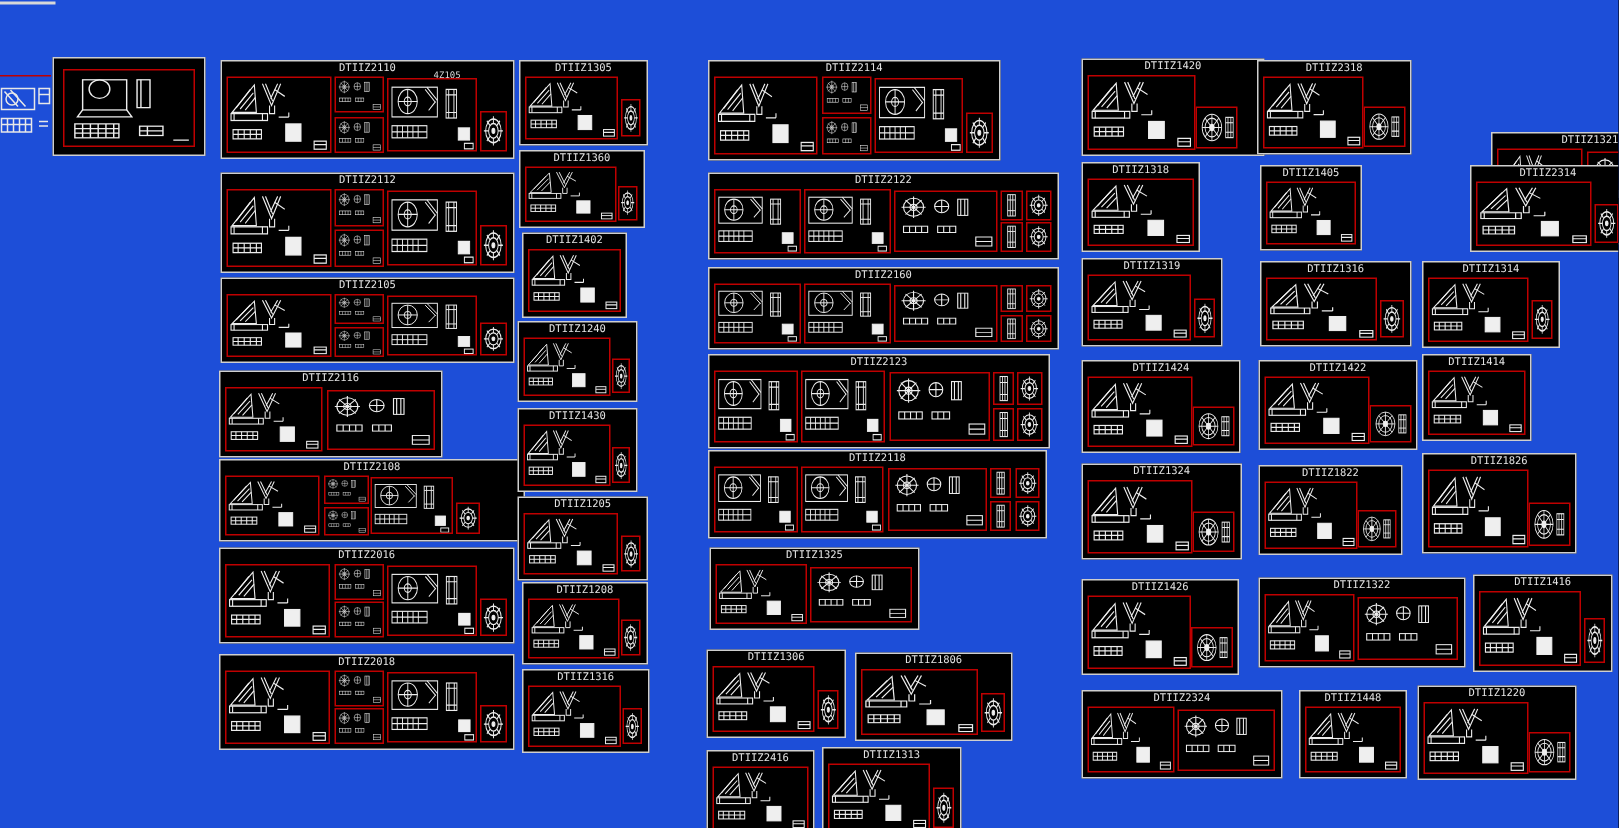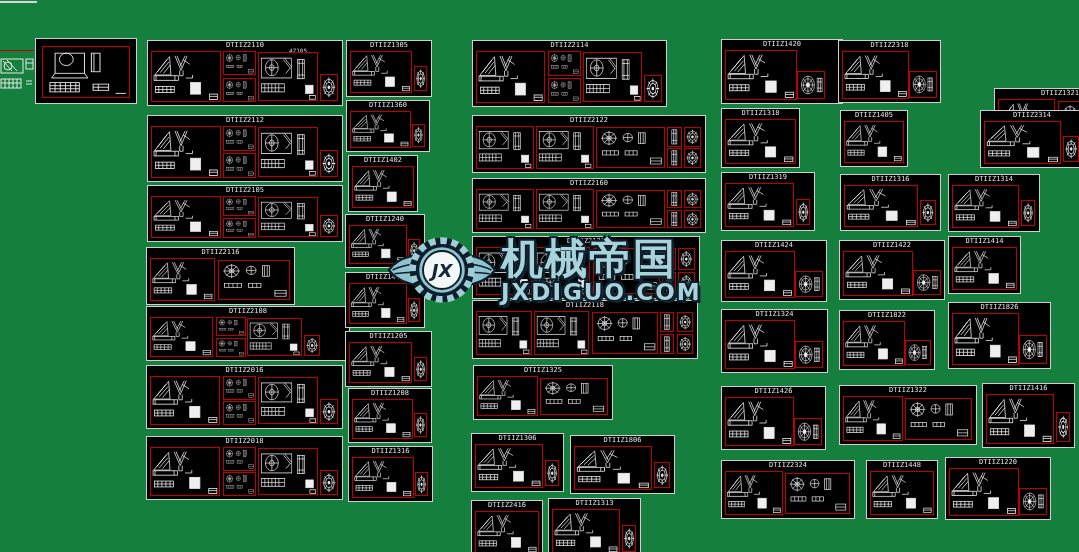--- a/index.html
+++ b/index.html
@@ -1,16 +1,16 @@
 <!DOCTYPE html>
 <html><head>
 <meta charset="utf-8">
 <style>
   html,body{margin:0;padding:0;background:#000;}
-  #stage{position:relative;width:1079px;height:552px;background:#15803d;overflow:hidden;
+  #stage{position:relative;width:1079px;height:552px;background:#1d4ed8;overflow:hidden;
          font-family:"DejaVu Sans Mono", monospace;}
   .frame{position:absolute;border:1px solid #cfcfcf;background:#000;box-sizing:border-box;}
   .frame-title{position:absolute;top:0;left:0;right:0;text-align:center;
     font-size:7px;line-height:9px;color:#e3e3e3;letter-spacing:0;white-space:nowrap;}
   .frame-sub{position:absolute;top:6px;right:18%;font-size:6px;color:#d8d8d8;}
   .panel{position:absolute;border:1px solid #bf0000;box-sizing:border-box;background:#000;}
   .panel svg{display:block;width:100%;height:100%;}
   .corner-art{position:absolute;}
   .watermark{position:absolute;left:385px;top:226px;width:306px;height:88px;
     display:flex;align-items:center;z-index:60;}
@@ -2117,32 +2117,13 @@
               <circle cx="26" cy="25" r="4" fill="#efefef"></circle>
 <path d="M26,8 V42 M9,25 H43 M14,13 L38,37 M38,13 L14,37"></path>
 <rect x="50" y="12" width="13" height="26"></rect>
               <path d="M54,12 V38 M59,12 V38 M50,19 H63 M50,31 H63"></path>
             </g>
           </svg>
         </div>
       </div>
     </div>
 
-  <div class="watermark">
-    <svg class="wm-logo" viewBox="0 0 120 92">
-      <g>
-        <path d="M4,46 C14,32 38,26 54,34 L54,58 C36,66 14,60 4,46 Z" fill="#8fc3cd" stroke="#0d1f2d" stroke-width="2.5"></path>
-        <path d="M8,46 C20,40 36,38 50,42 M10,50 C22,48 38,48 50,50" stroke="#0d1f2d" stroke-width="1.6" fill="none"></path>
-        <path d="M116,46 C106,32 82,26 66,34 L66,58 C84,66 106,60 116,46 Z" fill="#8fc3cd" stroke="#0d1f2d" stroke-width="2.5"></path>
-        <path d="M112,46 C100,40 84,38 70,42 M110,50 C98,48 82,48 70,50" stroke="#0d1f2d" stroke-width="1.6" fill="none"></path>
-        <circle cx="60" cy="46" r="34" fill="#0d1f2d"></circle>
-        <circle cx="60" cy="46" r="31" fill="none" stroke="#9fcdd6" stroke-width="7" stroke-dasharray="7 5"></circle>
-        <circle cx="60" cy="46" r="25" fill="#8fc3cd" stroke="#0d1f2d" stroke-width="2"></circle>
-        <circle cx="60" cy="46" r="20" fill="#f2f7f8" stroke="#0d1f2d" stroke-width="2"></circle>
-        <text x="60" y="53" text-anchor="middle" font-family="DejaVu Sans, sans-serif" font-style="italic" font-weight="bold" font-size="19" fill="#13293a">JX</text>
-      </g>
-    </svg>
-    <div class="wm-text">
-      <div class="wm-cn">机械帝国</div>
-      <div class="wm-domain">JXDIGUO.COM</div>
-    </div>
-  </div>
 </div>
 
 </body></html>

